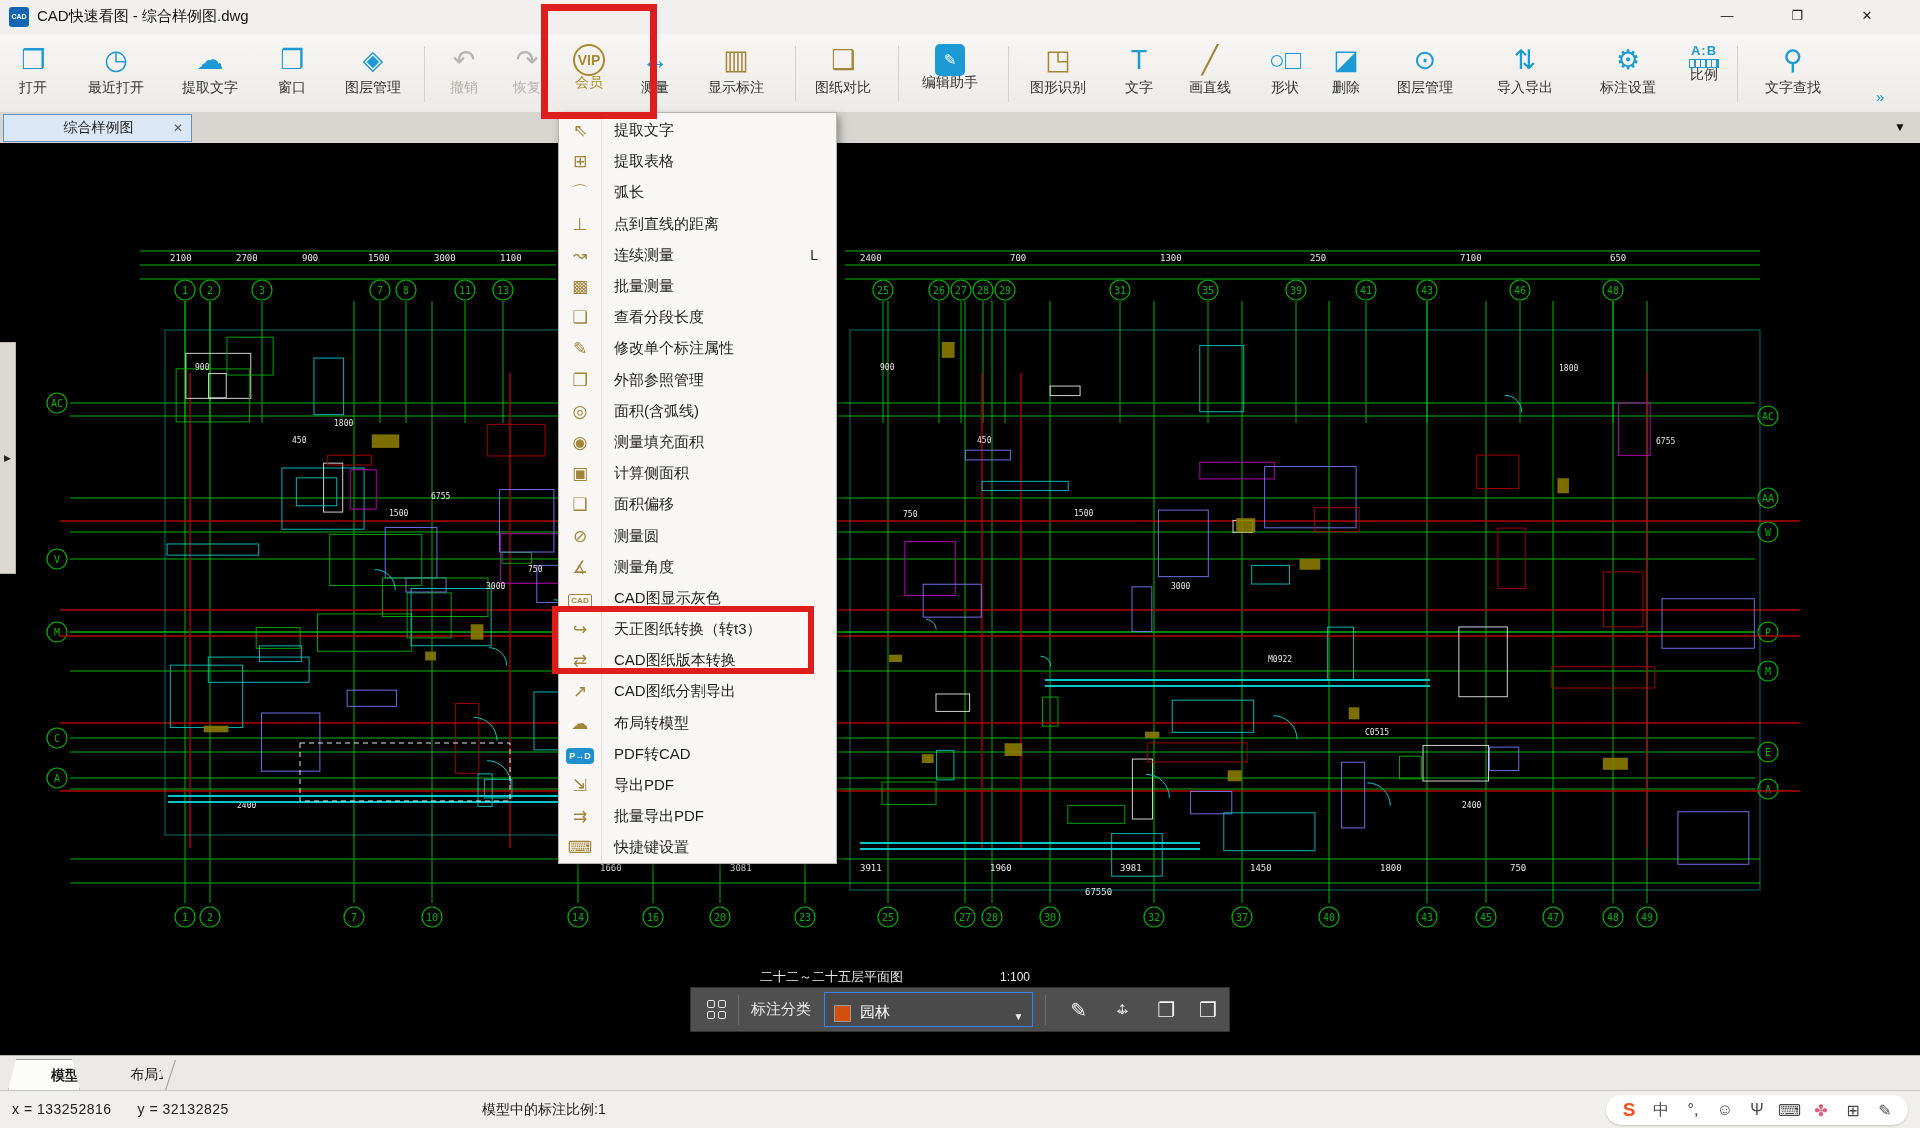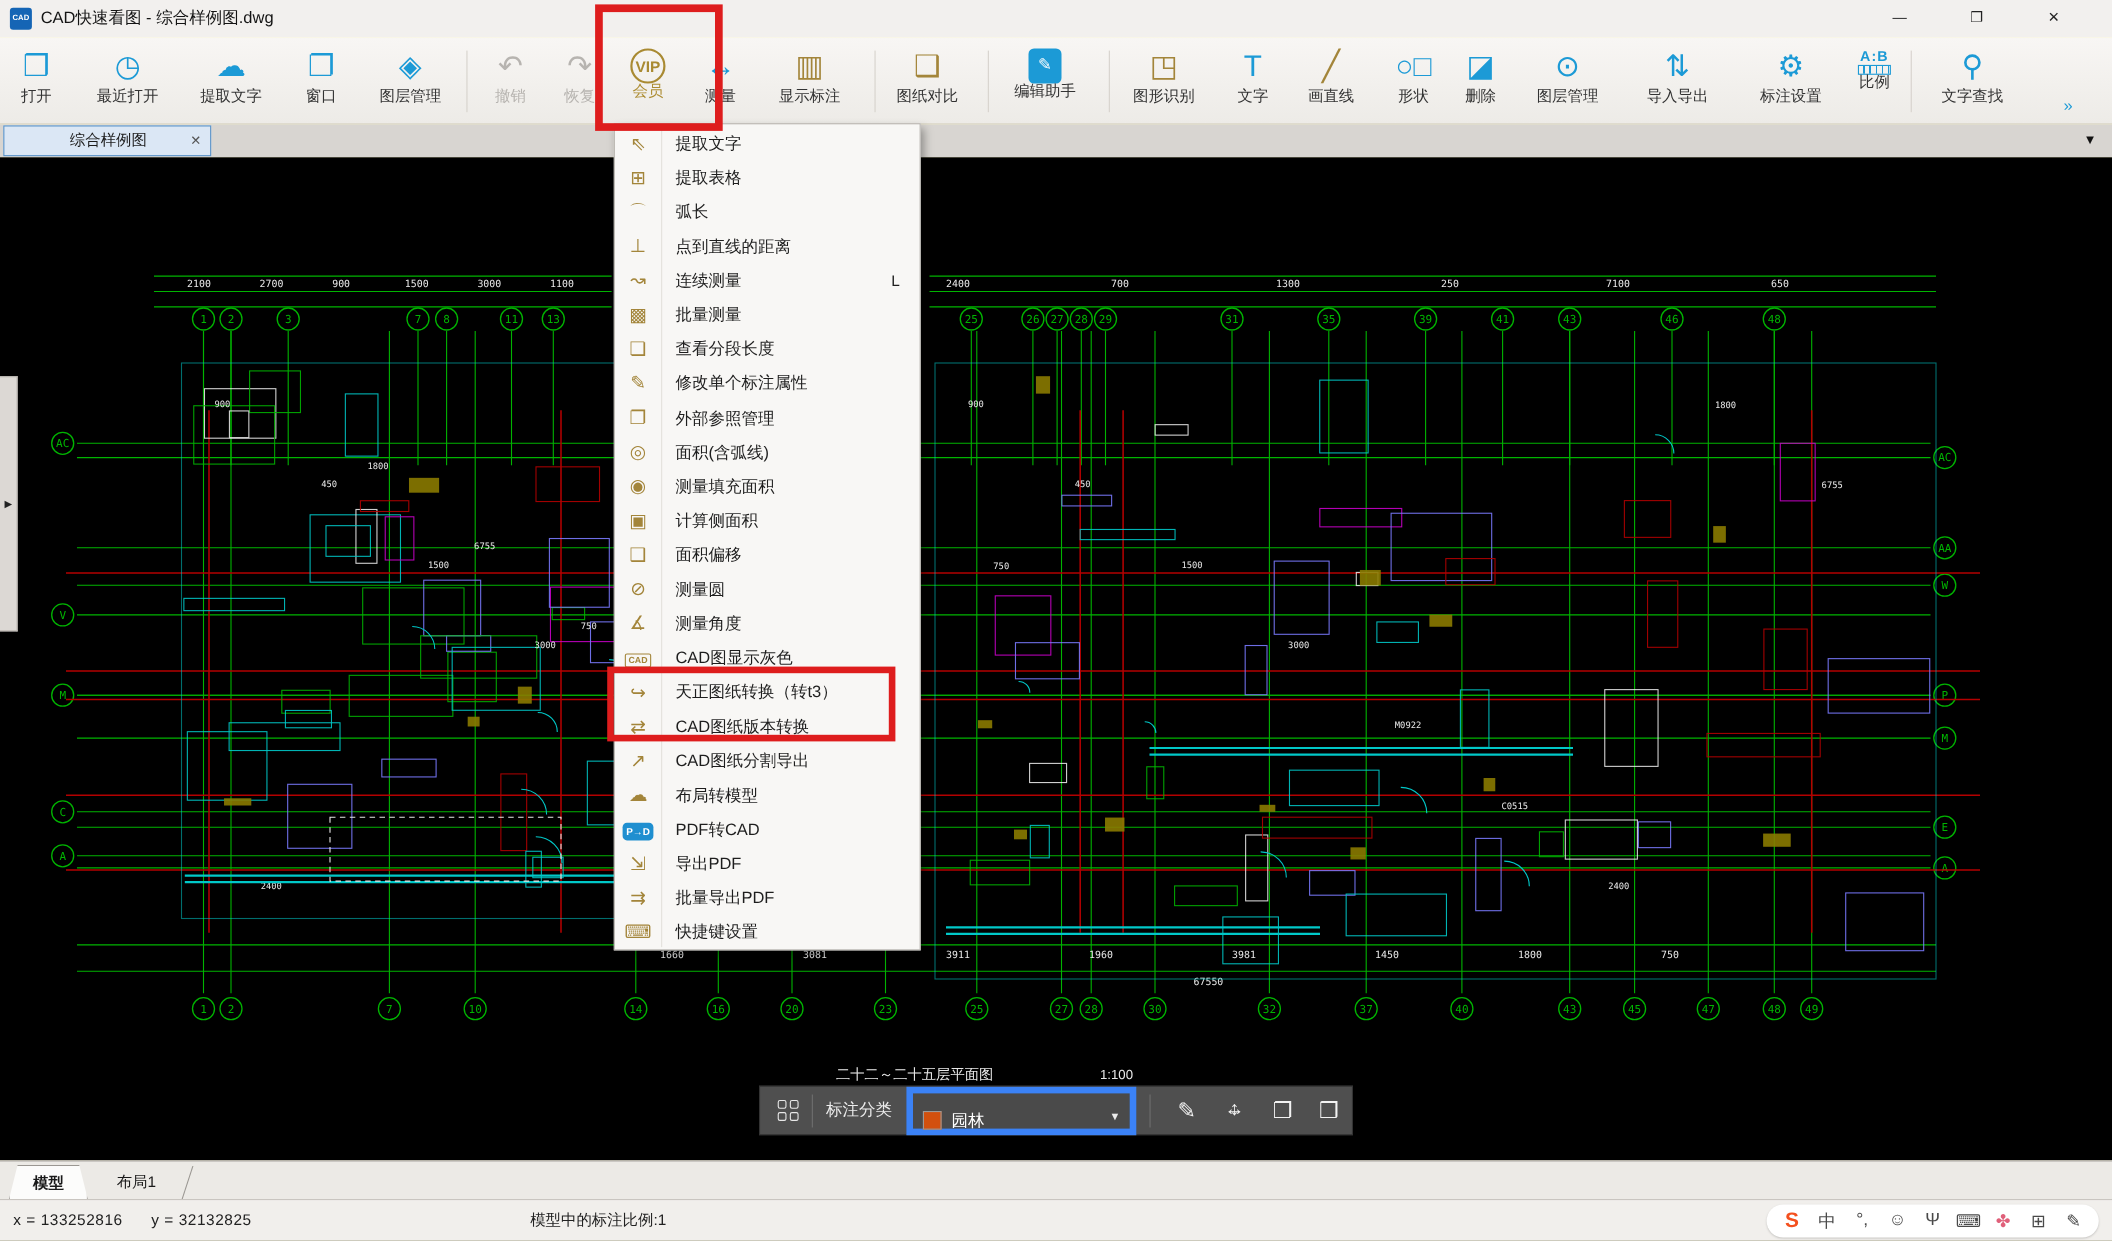--- a/index.html
+++ b/index.html
@@ -71,34 +71,34 @@
   #redbox-convert { left:552px; top:606px; width:262px; height:68px; border-width:6px; }
 
   
   .annotbar { position:absolute; left:690px; top:987px; width:540px; height:45px; background:#4f4f4f;
     border:1px solid #333; display:flex; align-items:center; z-index:3; }
   .grid2x2 { width:20px; height:20px; margin-left:16px; display:grid; grid-template-columns:8px 8px;
     grid-template-rows:8px 8px; gap:3px; cursor:pointer; }
   .grid2x2 span { border:1.6px solid #e8e8e8; border-radius:2px; }
   .ab-sep { width:1px; height:30px; background:#6e6e6e; margin:0 12px; }
   .ab-label { color:#ececec; font-size:15px; white-space:nowrap; }
-  .ab-select { width:225px; height:35px; border:6px solid #3b82f6; background:#4a4a4a; display:flex;
-    align-items:flex-start; margin-left:13px; padding:16px 9px; cursor:pointer; }
+  .ab-select { width:225px; height:35px; border:1px solid #3b82f6; background:#4a4a4a; display:flex;
+    align-items:flex-end; margin-left:13px; padding:4px 9px; cursor:pointer; }
   .ab-swatch { width:17px; height:17px; background:#d2500e; border:1px solid #999; flex:none; }
   .ab-value { color:#fff; font-size:15px; margin-left:9px; flex:1; }
   .ab-caret { color:#ececec; font-size:10px; }
   .ab-icon { color:#f2f2f2; font-size:20px; margin:0 12px; cursor:pointer; line-height:20px; }
   .move-ic { position:relative; width:22px; height:22px; display:inline-block; }
   .move-ic em { position:absolute; left:0; top:0; width:22px; text-align:center; font-style:normal;
     line-height:22px; font-size:18px; }
 
   
   .bottomtabs { position:absolute; left:0; top:1055px; width:1920px; height:35px; background:#eceae6;
     border-top:1px solid #b5b2ae; }
-  .btab { position:absolute; top:3px; height:32px; line-height:30px; text-align:center; font-size:14px;
+  .btab { position:absolute; top:3px; height:32px; line-height:30px; text-align:right; font-size:14px;
     color:#1a1a1a; cursor:pointer; clip-path:polygon(8px 0, calc(100% - 8px) 0, 100% 100%, 0 100%); }
   .btab.active { background:#fcfcfb; border:1px solid #9a9792; border-bottom:none; font-weight:bold; }
   #btab-model  { left:8px;  width:72px; }
   #btab-layout { left:82px; width:84px; }
   .btab-slash { position:absolute; top:4px; width:1px; height:30px; background:#9a9792; transform:skewX(-18deg); }
 
   
   .statusbar { position:absolute; left:0; top:1090px; width:1920px; height:38px; background:#f1efec;
     border-top:1px solid #c9c5c0; font-size:14px; color:#222; }
   .sb-coords { position:absolute; left:12px; top:10px; letter-spacing:.5px; }

